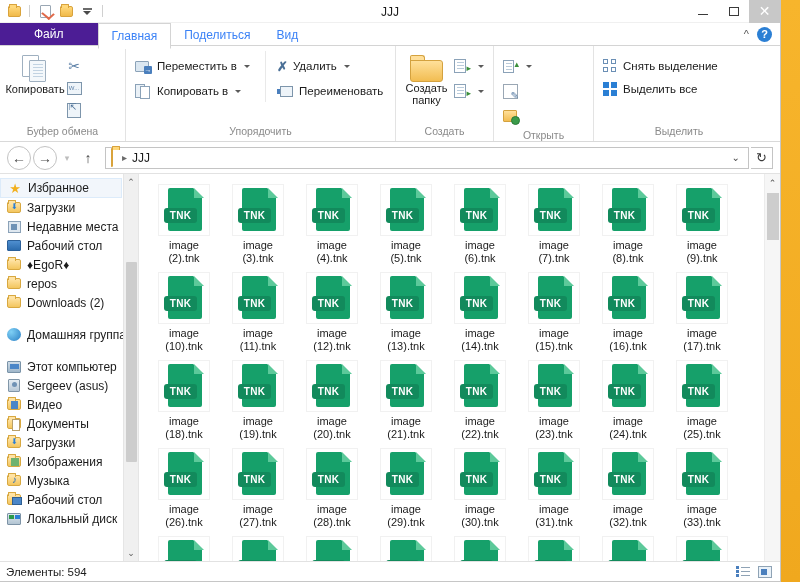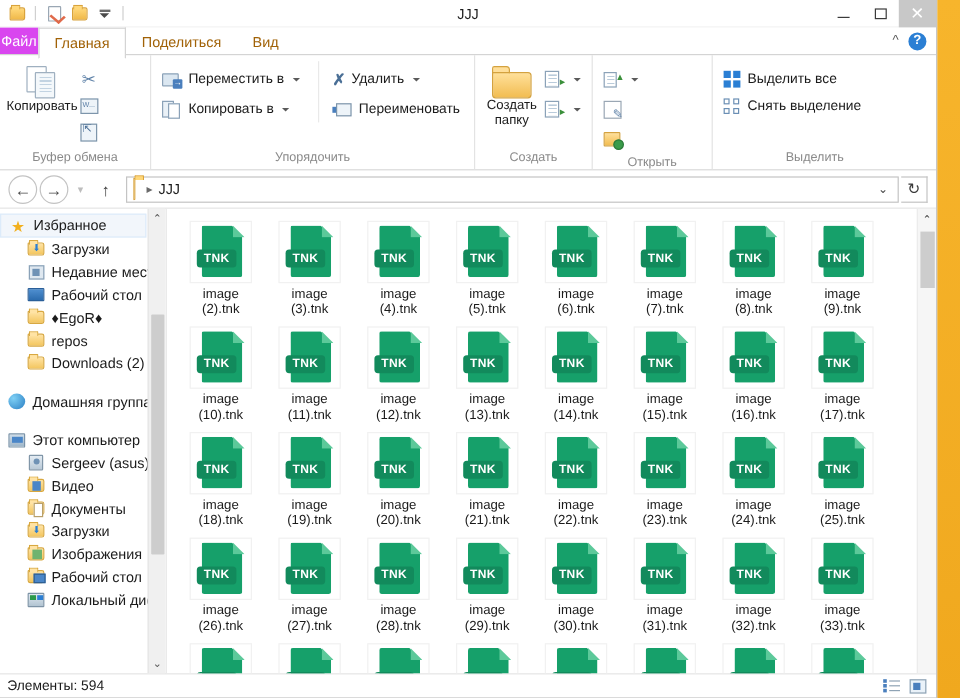--- a/index.html
+++ b/index.html
@@ -82,23 +82,23 @@
   .wc-max { width: 10px; height: 9px; border: 1px solid #3a3a3a; }
   .wc-x { font-size: 14px; line-height: 1; color: #ffffff; }
 
   
   .tabstrip {
     height: 22px; display: flex; align-items: stretch;
     background: #ffffff; flex: none; position: relative;
   }
   .tab {
     padding: 12px 13px; display: flex; align-items: center;
-    font-size: 12px; color: #a16207;
-  }
-  .tab.file { background: #d946ef; color: #fff; padding: 0 1px; }
+    font-size: 12px; color: #3b82f6;
+  }
+  .tab.file { background: #4c1d95; color: #fff; padding: 0 34px; }
   .tab.active {
     background: #ffffff;
     border: 1px solid #d4d4d4; border-bottom: 1px solid #fff;
     position: relative; z-index: 3; margin-bottom: -1px;
   }
   .tab-right { margin-left: auto; display: flex; align-items: center; gap: 8px; padding-right: 8px; }
   .chev-up { font-size: 11px; color: #555; }
   .helpbtn {
     width: 15px; height: 15px; border-radius: 50%;
     background: #2b7fd4; color: #fff; font-size: 11px; font-weight: bold;
@@ -305,21 +305,21 @@
     padding-top: 4px; flex: none;
   }
   .navrow {
     height: 19px; display: flex; align-items: center;
     font-size: 12px; color: #1b1b1b; padding-left: 6px; white-space: nowrap;
   }
   .navrow.root { font-weight: normal; }
   .navrow.sel { background: #f2f6fb; border: 1px solid #dcebfa; height: 20px; }
   .navrow .nico { width: 16px; height: 16px; margin-right: 5px; flex: none;
                   display:flex; align-items:center; justify-content:center; }
-  .navrow.child { padding-left: 22px; }
+  .navrow.child { padding-left: 6px; }
   .navgap { height: 13px; }
   .navpane-sb {
     position: absolute; right: 0; top: 0; width: 15px; height: 100%;
     background: #f0f0f0; border-left: 1px solid #e5e5e5;
   }
   .sb-arrow { height: 16px; display:flex; align-items:center; justify-content:center;
               font-size: 9px; color: #5a5a5a; }
   .sb-arrow.bot { position: absolute; bottom: 0; width: 100%; }
   .navpane-sb .thumb {
     position: absolute; left: 2px; top: 88px; width: 11px; height: 200px;
@@ -620,36 +620,36 @@
           </div>
         </div>
       </div>
       <div class="rgroup-title">Открыть</div>
     </div>
 
     <div class="rgroup" style="width:170px;border-right:none;">
       <div class="rgroup-body">
         <div class="smallcol" style="gap:1px;">
           <div class="smallbtn">
+            <span class="sel-grid hollow">
+                  <i></i>
+                  <i></i>
+                  <i></i>
+                  <i></i>
+                </span>
+            <span class="lbl">Снять выделение</span>
+          </div>
+          <div class="smallbtn">
             <span class="sel-grid">
                   <i></i>
                   <i></i>
                   <i></i>
                   <i></i>
                 </span>
             <span class="lbl">Выделить все</span>
-          </div>
-          <div class="smallbtn">
-            <span class="sel-grid hollow">
-                  <i></i>
-                  <i></i>
-                  <i></i>
-                  <i></i>
-                </span>
-            <span class="lbl">Снять выделение</span>
           </div>
         </div>
       </div>
       <div class="rgroup-title">Выделить</div>
     </div>
   </div>
 
   <div class="addrbar">
     <div class="navbtn circ">←</div>
     <div class="navbtn circ">→</div>
@@ -752,20 +752,26 @@
         <span>Загрузки</span>
       </div>
       <div class="navrow child">
         <span class="nico">
               <span class="g-folder img"></span>
             </span>
         <span>Изображения</span>
       </div>
       <div class="navrow child">
         <span class="nico">
+              <span class="g-folder mus"></span>
+            </span>
+        <span>Музыка</span>
+      </div>
+      <div class="navrow child">
+        <span class="nico">
               <span class="g-folder desk"></span>
             </span>
         <span>Рабочий стол</span>
       </div>
       <div class="navrow child">
         <span class="nico">
               <span class="g-disk"></span>
             </span>
         <span>Локальный диск</span>
       </div>

